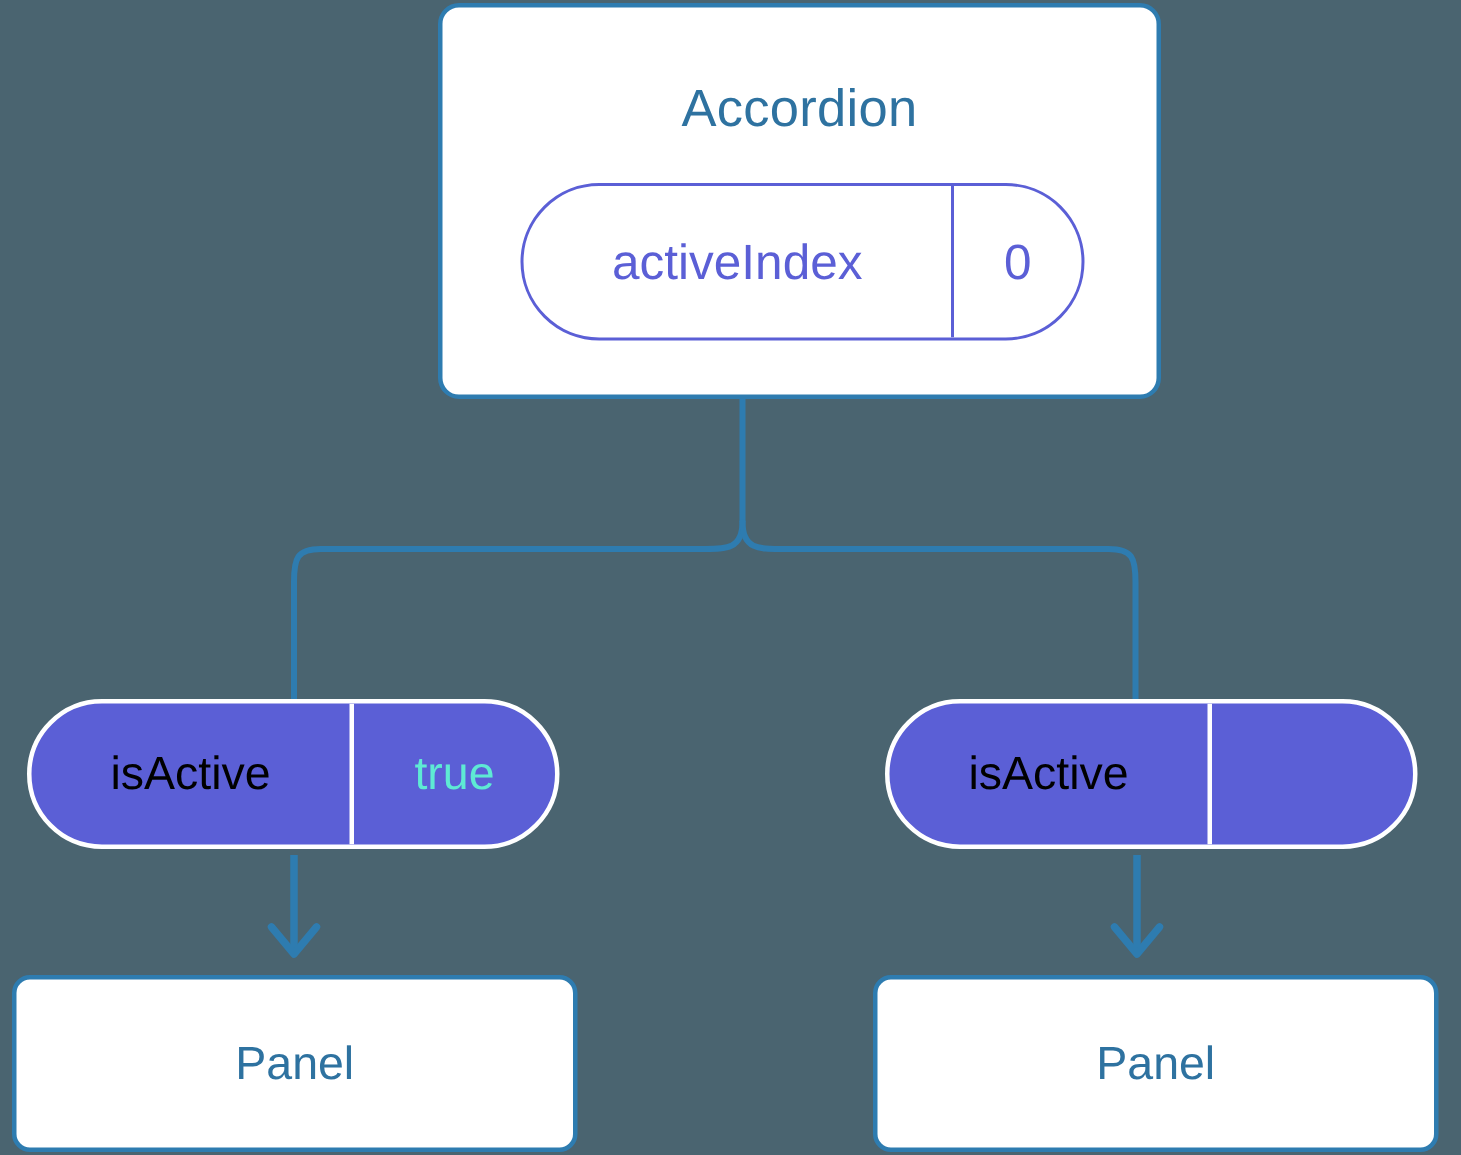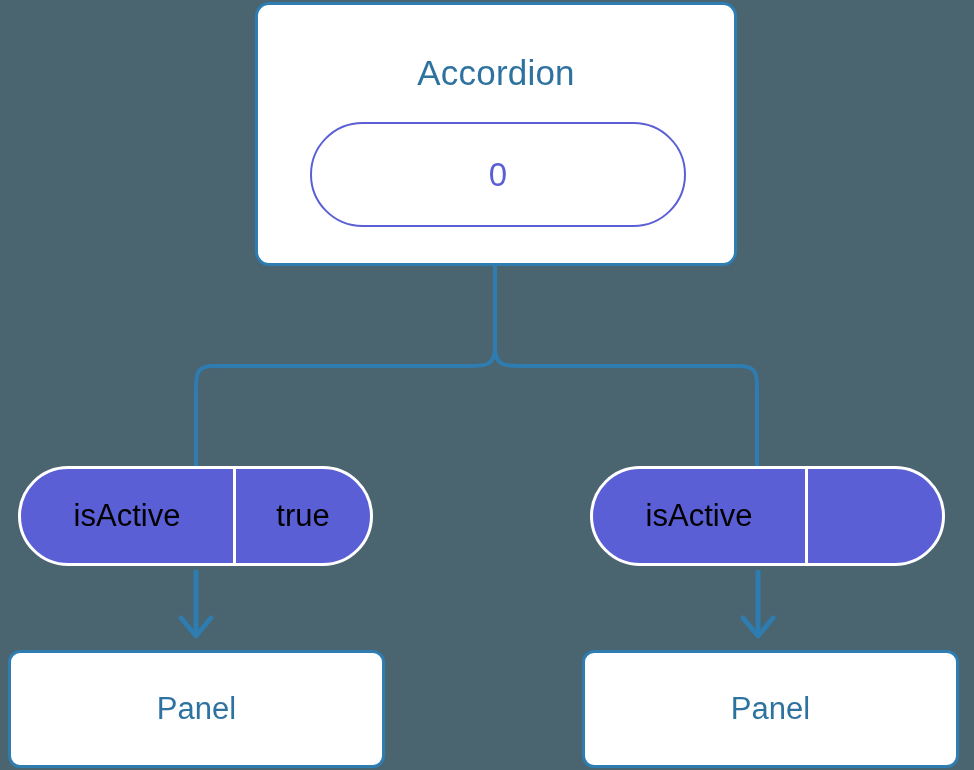--- a/index.html
+++ b/index.html
@@ -30,20 +30,21 @@
     height: 770px;
   }
 
   
   .card {
     position: absolute;
     background: #ffffff;
     border: 3px solid #2e7cb0;
     border-radius: 14px;
     box-sizing: border-box;
+    margin-left: 37px;
   }
 
   #accordion-card {
     left: 255px;
     top: 2px;
     width: 482px;
     height: 264px;
   }
 
   .card-title {
@@ -110,21 +111,21 @@
     color: #000000;
     font-size: 31px;
     border-right: 3px solid #ffffff;
     box-sizing: border-box;
   }
   .prop-pill .pill-val {
     flex: 1 1 auto;
     display: flex;
     align-items: center;
     justify-content: center;
-    color: #000000;
+    color: #5eead4;
     font-size: 31px;
     padding: 0 14px;
     box-sizing: border-box;
   }
 
   #prop-pill-left {
     left: 18px;
     top: 466px;
     width: 355px;
   }
@@ -183,20 +184,21 @@
     <path d="M 181 618 L 196 636 L 211 618" fill="none" stroke="#2e7cb0" stroke-width="5" stroke-linecap="round" stroke-linejoin="round"></path>
 
     <path d="M 758 570 L 758 634" fill="none" stroke="#2e7cb0" stroke-width="5"></path>
     <path d="M 743 618 L 758 636 L 773 618" fill="none" stroke="#2e7cb0" stroke-width="5" stroke-linecap="round" stroke-linejoin="round"></path>
   </svg>
 
   <div class="card" id="accordion-card">
     <div class="card-title">Accordion</div>
 
     <div id="state-pill">
+      <div class="pill-key">activeIndex</div>
       <div class="pill-val">0</div>
     </div>
   </div>
 
   <div class="prop-pill" id="prop-pill-left">
     <div class="pill-key">isActive</div>
     <div class="pill-val">true</div>
   </div>
 
   <div class="panel-box" id="panel-box-left">

